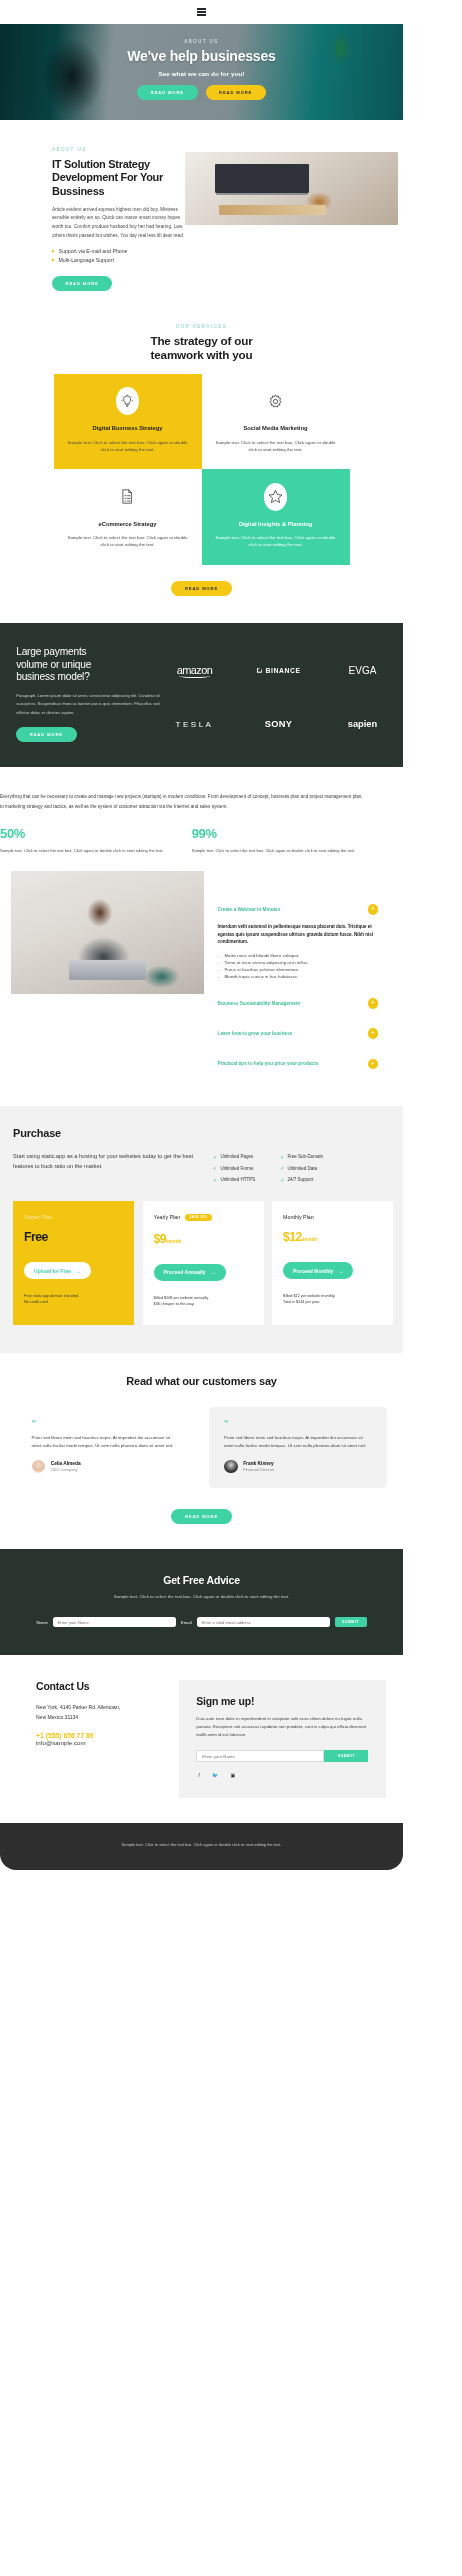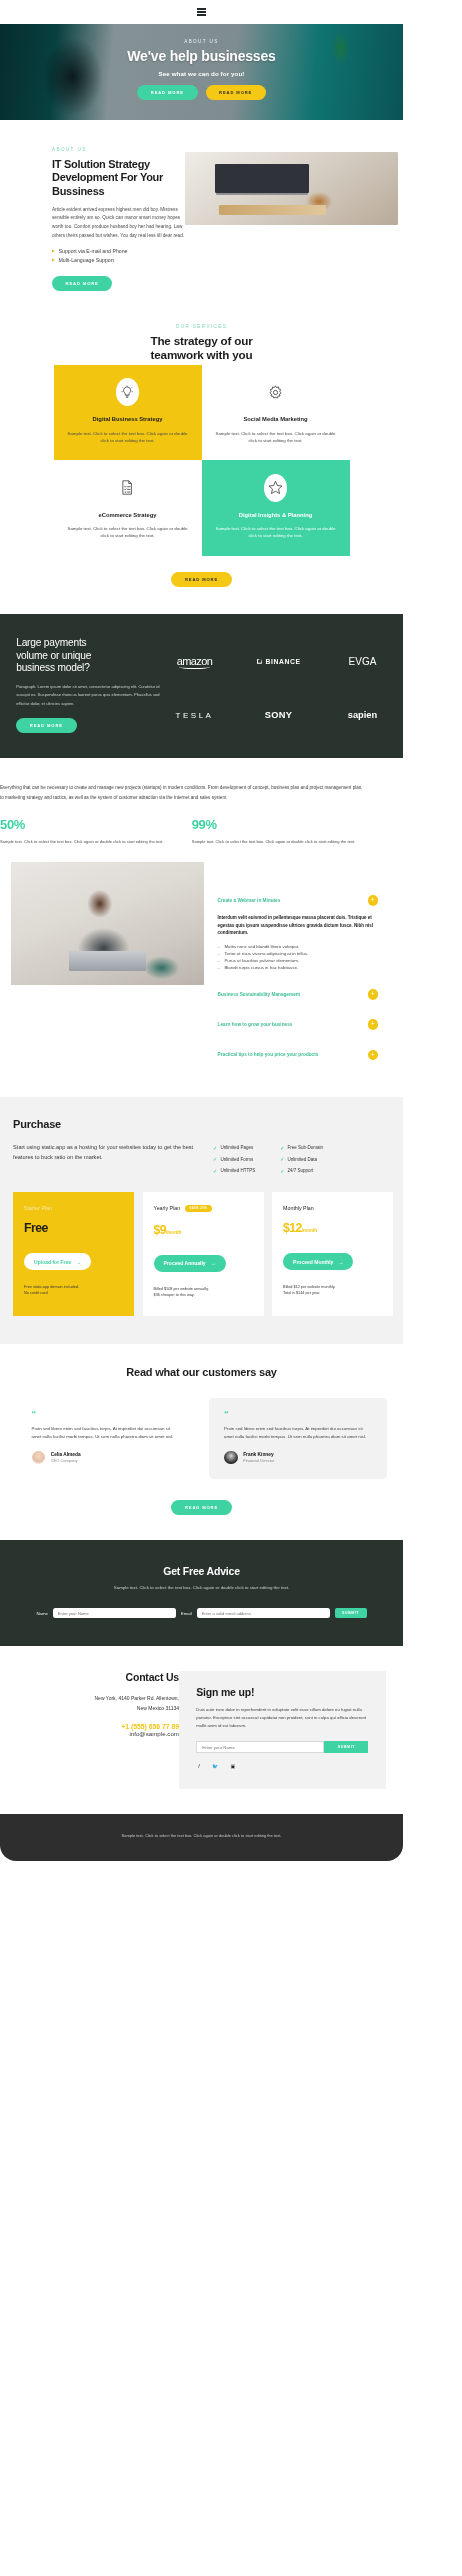--- a/index.html
+++ b/index.html
@@ -82,21 +82,21 @@
       linear-gradient(145deg,#efece7 0%,#dcd6cd 38%,#cfc6ba 62%,#b9aa99 100%);
       position:relative;
   }
   .deskimg:before{content:"";position:absolute;left:14%;top:16%;width:44%;height:40%;
     background:#2f3238;border-radius:1.2px;box-shadow:0 3.1px 0 -1.2px #8a8c90;}
   .deskimg:after{content:"";position:absolute;left:16%;bottom:14%;width:50%;height:14%;
     background:linear-gradient(90deg,#caa46b,#e0c79c);border-radius:1.2px;}
 
   
   .services { padding: 11px 0 27px; text-align: center; }
-  .services .h2 { margin-bottom: 2px; }
+  .services .h2 { margin-bottom: 11px; }
   .cards { display: grid; grid-template-columns: 1fr 1fr; width: 296px; margin: 0 auto; }
   .card { padding: 13.6px 13.6px 16px; text-align: center; }
   .card.yellow { background: #f2c511; }
   .card.green { background: #3fd3a3; }
   .card-icon {
     width: 23.4px; height: 28px; margin: 0 auto 10px; border-radius: 50%;
     display: flex; align-items: center; justify-content: center;
   }
   .card.yellow .card-icon, .card.green .card-icon { background: #fff; }
   .card-title { font-size: 5.8px; font-weight: 700; margin-bottom: 7.4px; }
@@ -232,21 +232,21 @@
   .finput.name { width: 123px; }
   .finput.email { width: 133px; }
   .fsubmit {
     background: #3fd3a3; color: #fff; border: none; border-radius: 1.9px;
     height: 10.5px; width: 32px; font-size: 3.5px; font-weight: 700; letter-spacing: 0.6px;
     text-transform: uppercase; cursor: pointer; font-family: inherit;
   }
 
   
   .contact { padding: 25px 0 25px; display: flex; }
-  .contact-left { width: 179px; padding-left: 36px; text-align: right; }
+  .contact-left { width: 179px; padding-left: 36px; }
   .contact-h { font-size: 10.5px; font-weight: 700; letter-spacing: -0.2px; margin-bottom: 10.5px; }
   .contact-addr { font-size: 5px; line-height: 1.95; color: #323232; }
   .contact-phone { font-size: 6.8px; font-weight: 700; color: #f2c511; margin-top: 10px; }
   .contact-mail { font-size: 6.2px; color: #3a3a3a; line-height: 1.35; word-break: break-all; }
   .signup { flex: 1; background: #f2f2f2; padding: 15px 17.3px 18.5px; margin-right: 17.3px; }
   .signup-h { font-size: 10.5px; font-weight: 700; letter-spacing: -0.2px; margin-bottom: 8px; }
   .signup-p { font-size: 4.3px; line-height: 1.85; color: #3d3d3d; margin-bottom: 11px; }
   .signup-form { display: flex; }
   .signup-input {
     flex: 1; height: 11.7px; border: 0.6px solid #d9d9d9; background: #fff;

